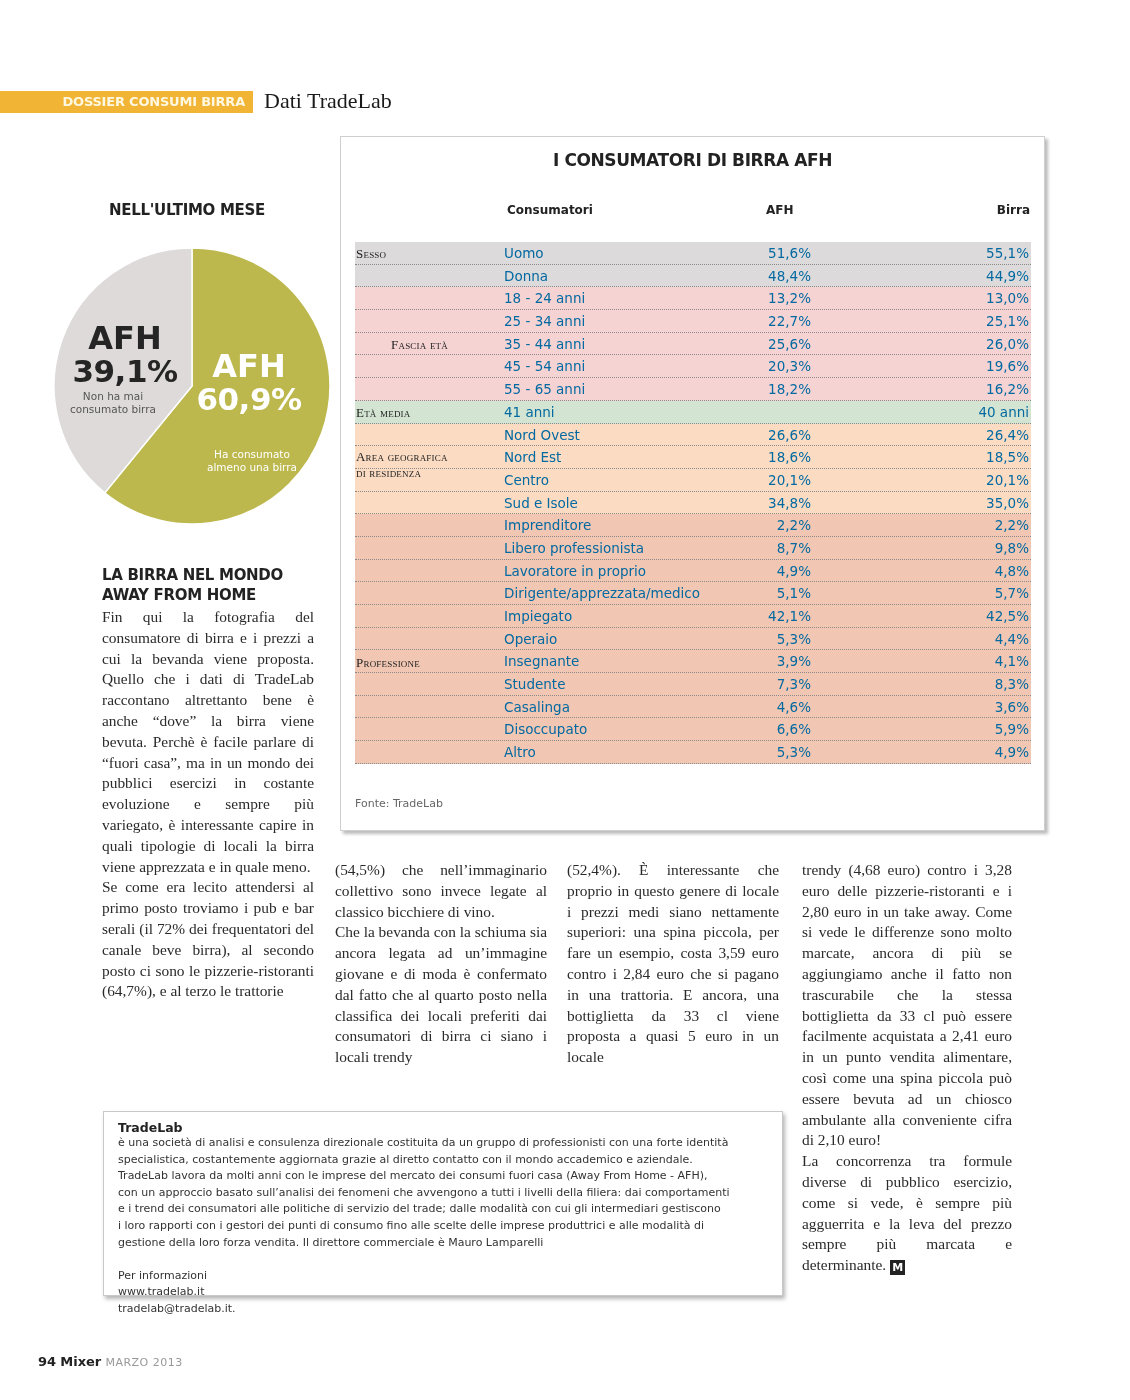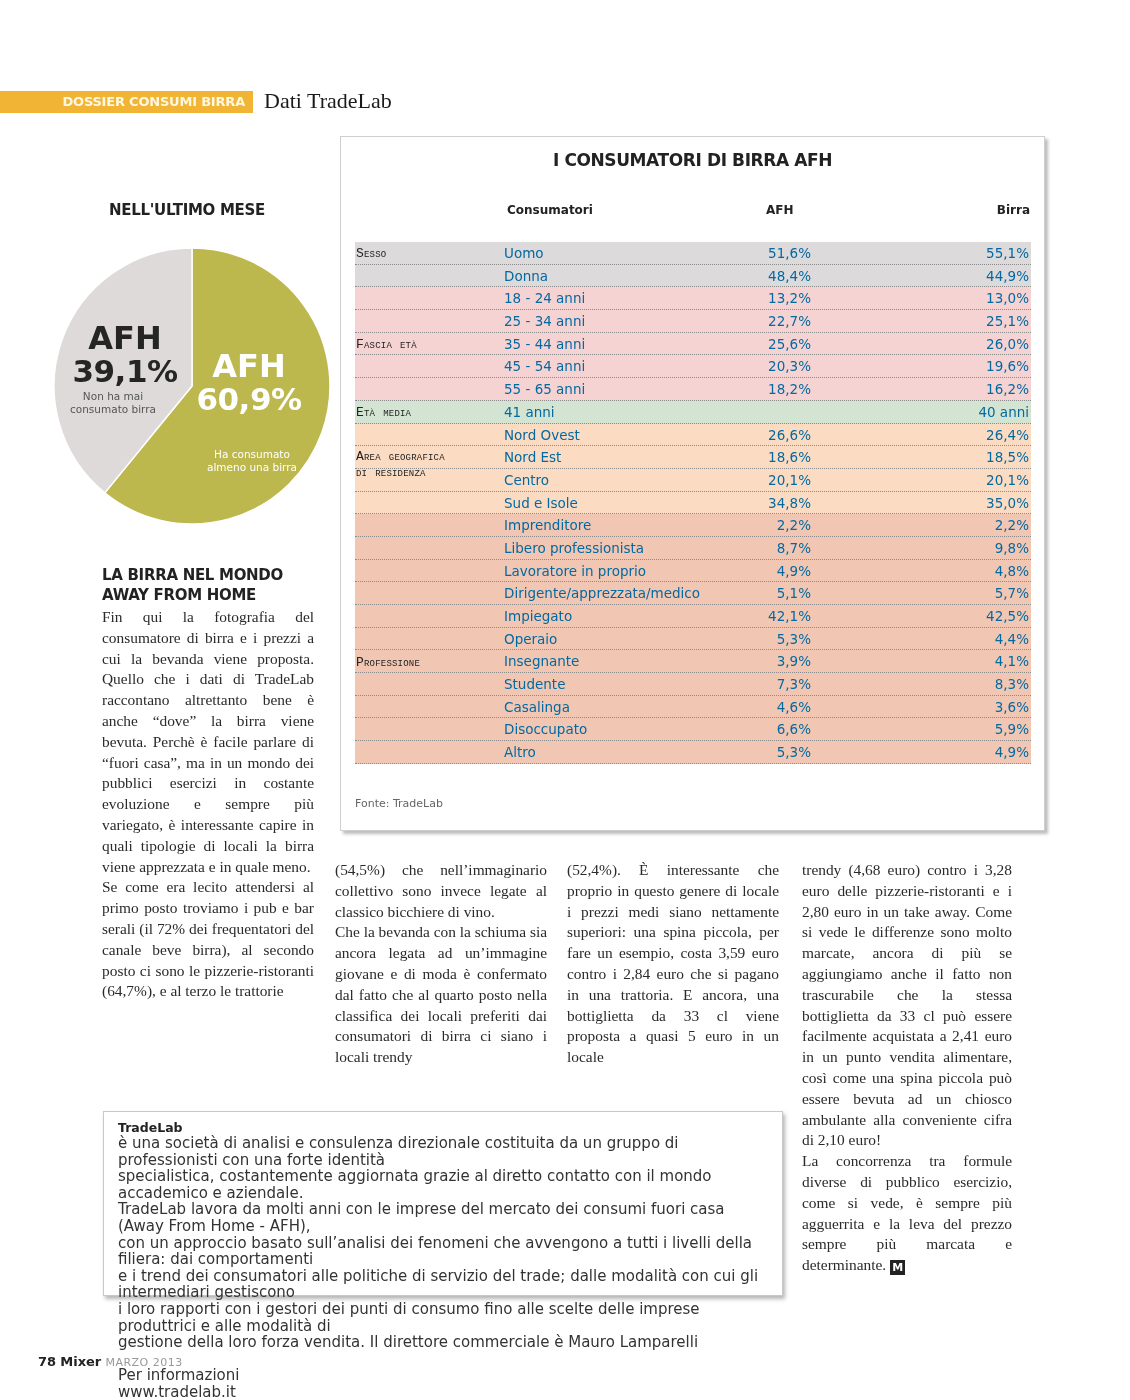--- a/index.html
+++ b/index.html
@@ -19,33 +19,33 @@
 
   
   .panel { position: absolute; left: 340px; top: 136px; width: 705px; height: 695px; background: #fff; border: 1px solid #cfcfcf; box-shadow: 3px 3px 3px #bdbdbd; }
   .tbl-title { position: absolute; left: 0; top: 13px; width: 100%; text-align: center; font-family: "DejaVu Sans", sans-serif; font-weight: bold; font-size: 17px; color: #222; letter-spacing: -0.4px; }
   .col-h { position: absolute; top: 66px; font-family: "DejaVu Sans", sans-serif; font-weight: bold; font-size: 12px; color: #222; }
   .rows { position: absolute; left: 14px; top: 105px; width: 676px; }
   .row { position: relative; height: 22.7px; border-bottom: 1px dotted #8a8a8a; font-family: "DejaVu Sans", sans-serif; font-size: 13.5px; color: #0369a1; }
   .row .lab { position: absolute; left: 149px; top: 3px; white-space: nowrap; }
   .row .afh { position: absolute; right: 220px; top: 3px; }
   .row .birra { position: absolute; right: 2px; top: 3px; }
-  .cat { position: absolute; left: 1px; font-family: Liberation Mono, monospace; font-variant: small-caps; font-size: 13px; color: #222; letter-spacing: 0.2px; line-height: 18px; }
+  .cat { position: absolute; left: 1px; font-family: Liberation Serif, serif; font-variant: small-caps; font-size: 13px; color: #222; letter-spacing: 0.2px; line-height: 18px; }
   .source { position: absolute; left: 14px; top: 660px; font-family: "DejaVu Sans", sans-serif; font-size: 11px; color: #666; }
 
   
   .sec-h { position: absolute; left: 102px; top: 565px; width: 230px; font-family: "DejaVu Sans", sans-serif; font-weight: bold; font-size: 15px; line-height: 20px; color: #222; letter-spacing: -0.3px; }
   .col { position: absolute; font-family: "Liberation Serif", serif; font-size: 15.4px; line-height: 20.8px; color: #2a2a2a; text-align: justify; }
   .col p { margin: 0; }
   .m-logo { display: inline-block; width: 15px; height: 15px; background: #222; color: #fff; font-family: "DejaVu Sans", sans-serif; font-weight: bold; font-size: 11px; line-height: 15px; text-align: center; vertical-align: -1px; margin-left: 4px; }
 
   
   .box { position: absolute; left: 103px; top: 1111px; width: 680px; height: 185px; border: 1px solid #c8c8c8; box-shadow: 2px 3px 4px #b5b5b5; background: #fff; padding: 8px 14px; }
   .box-h { font-family: "DejaVu Sans", sans-serif; font-weight: bold; font-size: 12.5px; color: #222; }
-  .box-t { font-family: "DejaVu Sans", sans-serif; font-size: 15px; line-height: 16.6px; color: #333; white-space: pre-line; }
+  .box-t { font-family: "DejaVu Sans", sans-serif; font-size: 11px; line-height: 16.6px; color: #333; white-space: pre-line; }
 
   .footer { position: absolute; left: 38px; top: 1354px; font-family: "DejaVu Sans", sans-serif; font-size: 13px; color: #222; }
   .footer b { font-weight: bold; }
   .footer .date { color: #999; font-size: 11px; letter-spacing: 0.5px; }
 </style>
 </head>
 <body>
 
 <div class="hdr-band">
   <span>DOSSIER CONSUMI BIRRA</span>
@@ -185,21 +185,21 @@
         <span class="lab">Disoccupato</span>
         <span class="afh">6,6%</span>
         <span class="birra">5,9%</span>
       </div>
       <div class="row" style="background: rgb(241, 199, 179);">
         <span class="lab">Altro</span>
         <span class="afh">5,3%</span>
         <span class="birra">4,9%</span>
       </div>
       <div class="cat" style="top: 3px;">Sesso</div>
-      <div class="cat" style="top: 93.8px;">Fascia età</div>
+      <div class="cat" style="top: 93.8px; padding-left: 35px;">Fascia età</div>
       <div class="cat" style="top: 161.9px;">Età media</div>
       <div class="cat" style="top: 206.3px;">Area geografica</div>
       <div class="cat" style="top: 222.3px;">di residenza</div>
       <div class="cat" style="top: 411.6px;">Professione</div>
     </div>
   <div class="source">Fonte: TradeLab</div>
 </div>
 
 <div class="sec-h">
   <div>LA BIRRA NEL MONDO</div>
@@ -231,16 +231,16 @@
 i loro rapporti con i gestori dei punti di consumo fino alle scelte delle imprese produttrici e alle modalità di
 gestione della loro forza vendita. Il direttore commerciale è Mauro Lamparelli</div>
   <div class="box-t">
     <span>Per informazioni</span>&nbsp;&nbsp;
     <span>www.tradelab.it</span>&nbsp;
     <span>tradelab@tradelab.it.</span>
   </div>
 </div>
 
 <div class="footer">
-  <b>78</b>
+  <b>94</b>
   <b>Mixer</b>
   <span class="date">MARZO 2013</span>
 </div>
 
 </body></html>

